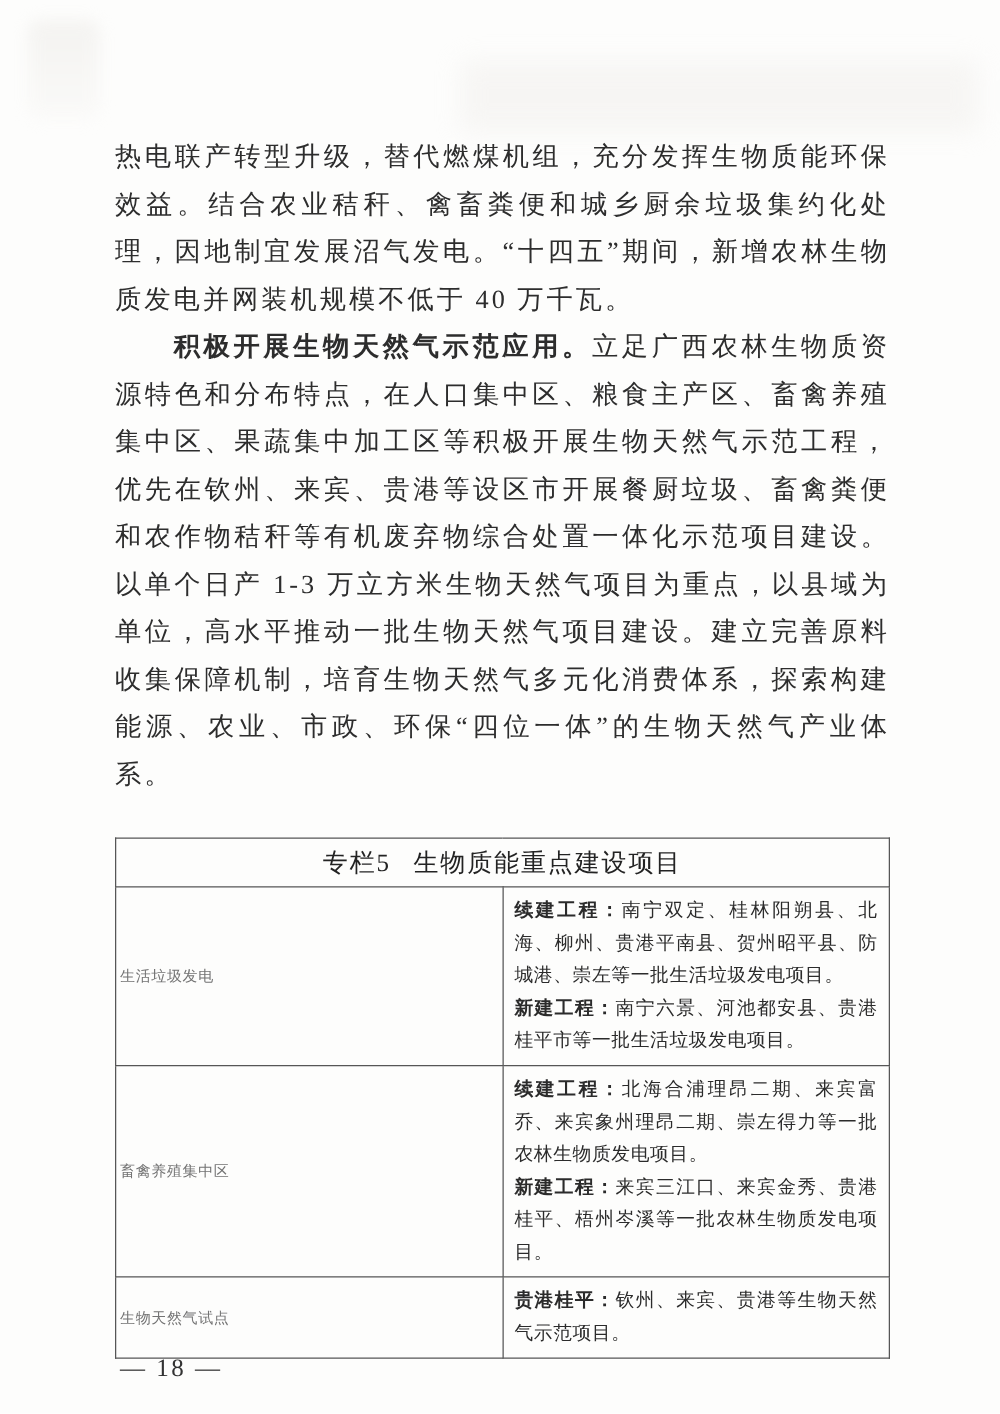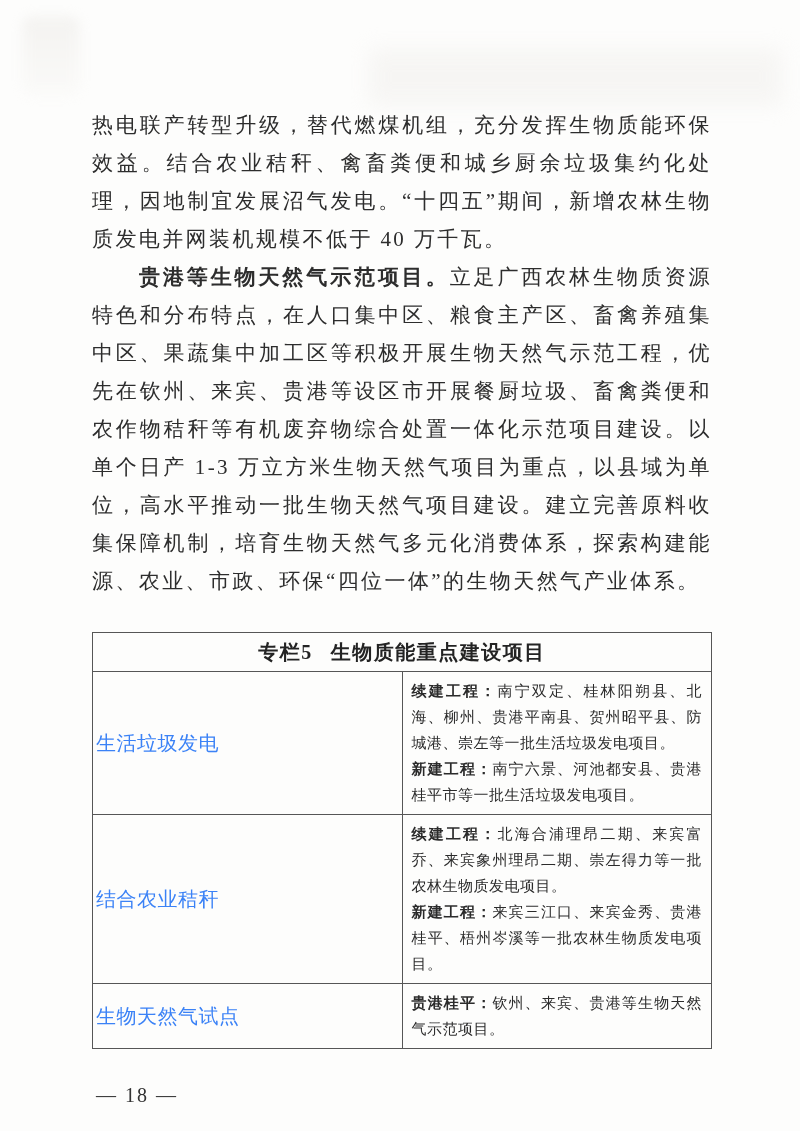--- a/index.html
+++ b/index.html
@@ -32,28 +32,28 @@
     color:#2d2d2d;text-align:justify;
   }
   .para.indent{text-indent:47px;}
   .para strong{font-weight:bold;}
   .box-table{
     border-collapse:collapse;width:620px;margin-top:32px;
     table-layout:fixed;
   }
   .box-table th,.box-table td{border:1px solid #565656;}
   .box-title{
-    font-size:20px;font-weight:bold;color:#232323;
+    font-size:20px;font-weight:normal;color:#232323;
     height:36px;text-align:center;letter-spacing:1.5px;
     padding:1px 2px;
   }
   .box-label{margin-right:0.9em;}
   .cat{
-    width:104px;font-size:20px;line-height:27px;
-    padding:2px 3px;color:#3b82f6;vertical-align:middle;
+    width:104px;font-size:12px;line-height:27px;
+    padding:2px 3px;color:#737373;vertical-align:middle;
     letter-spacing:0.5px;
   }
   .det{
     font-size:15px;line-height:26px;letter-spacing:0.5px;
     padding:6px 9px;color:#2b2b2b;vertical-align:middle;
     text-align:justify;
   }
   .det .item strong{font-weight:bold;}
   #table-body tr:nth-child(1){height:106px;}
   #table-body tr:nth-child(2){height:105px;}
@@ -66,41 +66,41 @@
 </head>
 <body>
 
 <div class="page">
   <div class="artifact artifact-top-left"></div>
   <div class="artifact artifact-top-right"></div>
 
   <main class="content">
     <section class="body-text" id="body-text">
         <div class="para"><span>热电联产转型升级，替代燃煤机组，充分发挥生物质能环保效益。结合农业秸秆、禽畜粪便和城乡厨余垃圾集约化处理，因地制宜发展沼气发电。“十四五”期间，新增农林生物质发电并网装机规模不低于 40 万千瓦。</span></div>
-        <div class="para indent"><strong>贵港等生物天然气示范项目。</strong><span>立足广西农林生物质资源特色和分布特点，在人口集中区、粮食主产区、畜禽养殖集中区、果蔬集中加工区等积极开展生物天然气示范工程，优先在钦州、来宾、贵港等设区市开展餐厨垃圾、畜禽粪便和农作物秸秆等有机废弃物综合处置一体化示范项目建设。以单个日产 1-3 万立方米生物天然气项目为重点，以县域为单位，高水平推动一批生物天然气项目建设。建立完善原料收集保障机制，培育生物天然气多元化消费体系，探索构建能源、农业、市政、环保“四位一体”的生物天然气产业体系。</span></div>
+        <div class="para indent"><strong>积极开展生物天然气示范应用。</strong><span>立足广西农林生物质资源特色和分布特点，在人口集中区、粮食主产区、畜禽养殖集中区、果蔬集中加工区等积极开展生物天然气示范工程，优先在钦州、来宾、贵港等设区市开展餐厨垃圾、畜禽粪便和农作物秸秆等有机废弃物综合处置一体化示范项目建设。以单个日产 1-3 万立方米生物天然气项目为重点，以县域为单位，高水平推动一批生物天然气项目建设。建立完善原料收集保障机制，培育生物天然气多元化消费体系，探索构建能源、农业、市政、环保“四位一体”的生物天然气产业体系。</span></div>
       </section>
 
     <table class="box-table">
       <thead>
         <tr>
           <th colspan="2" class="box-title">
             <span class="box-label">专栏5</span><span>生物质能重点建设项目</span>
           </th>
         </tr>
       </thead>
       <tbody id="table-body">
           <tr>
             <td class="cat">生活垃圾发电</td>
             <td class="det">
               <div class="item"><strong>续建工程：</strong><span>南宁双定、桂林阳朔县、北海、柳州、贵港平南县、贺州昭平县、防城港、崇左等一批生活垃圾发电项目。</span></div>
               <div class="item"><strong>新建工程：</strong><span>南宁六景、河池都安县、贵港桂平市等一批生活垃圾发电项目。</span></div>
             </td>
           </tr>
           <tr>
-            <td class="cat">结合农业秸秆</td>
+            <td class="cat">畜禽养殖集中区</td>
             <td class="det">
               <div class="item"><strong>续建工程：</strong><span>北海合浦理昂二期、来宾富乔、来宾象州理昂二期、崇左得力等一批农林生物质发电项目。</span></div>
               <div class="item"><strong>新建工程：</strong><span>来宾三江口、来宾金秀、贵港桂平、梧州岑溪等一批农林生物质发电项目。</span></div>
             </td>
           </tr>
           <tr>
             <td class="cat">生物天然气试点</td>
             <td class="det">
               <div class="item"><strong>贵港桂平：</strong><span>钦州、来宾、贵港等生物天然气示范项目。</span></div>
             </td>

